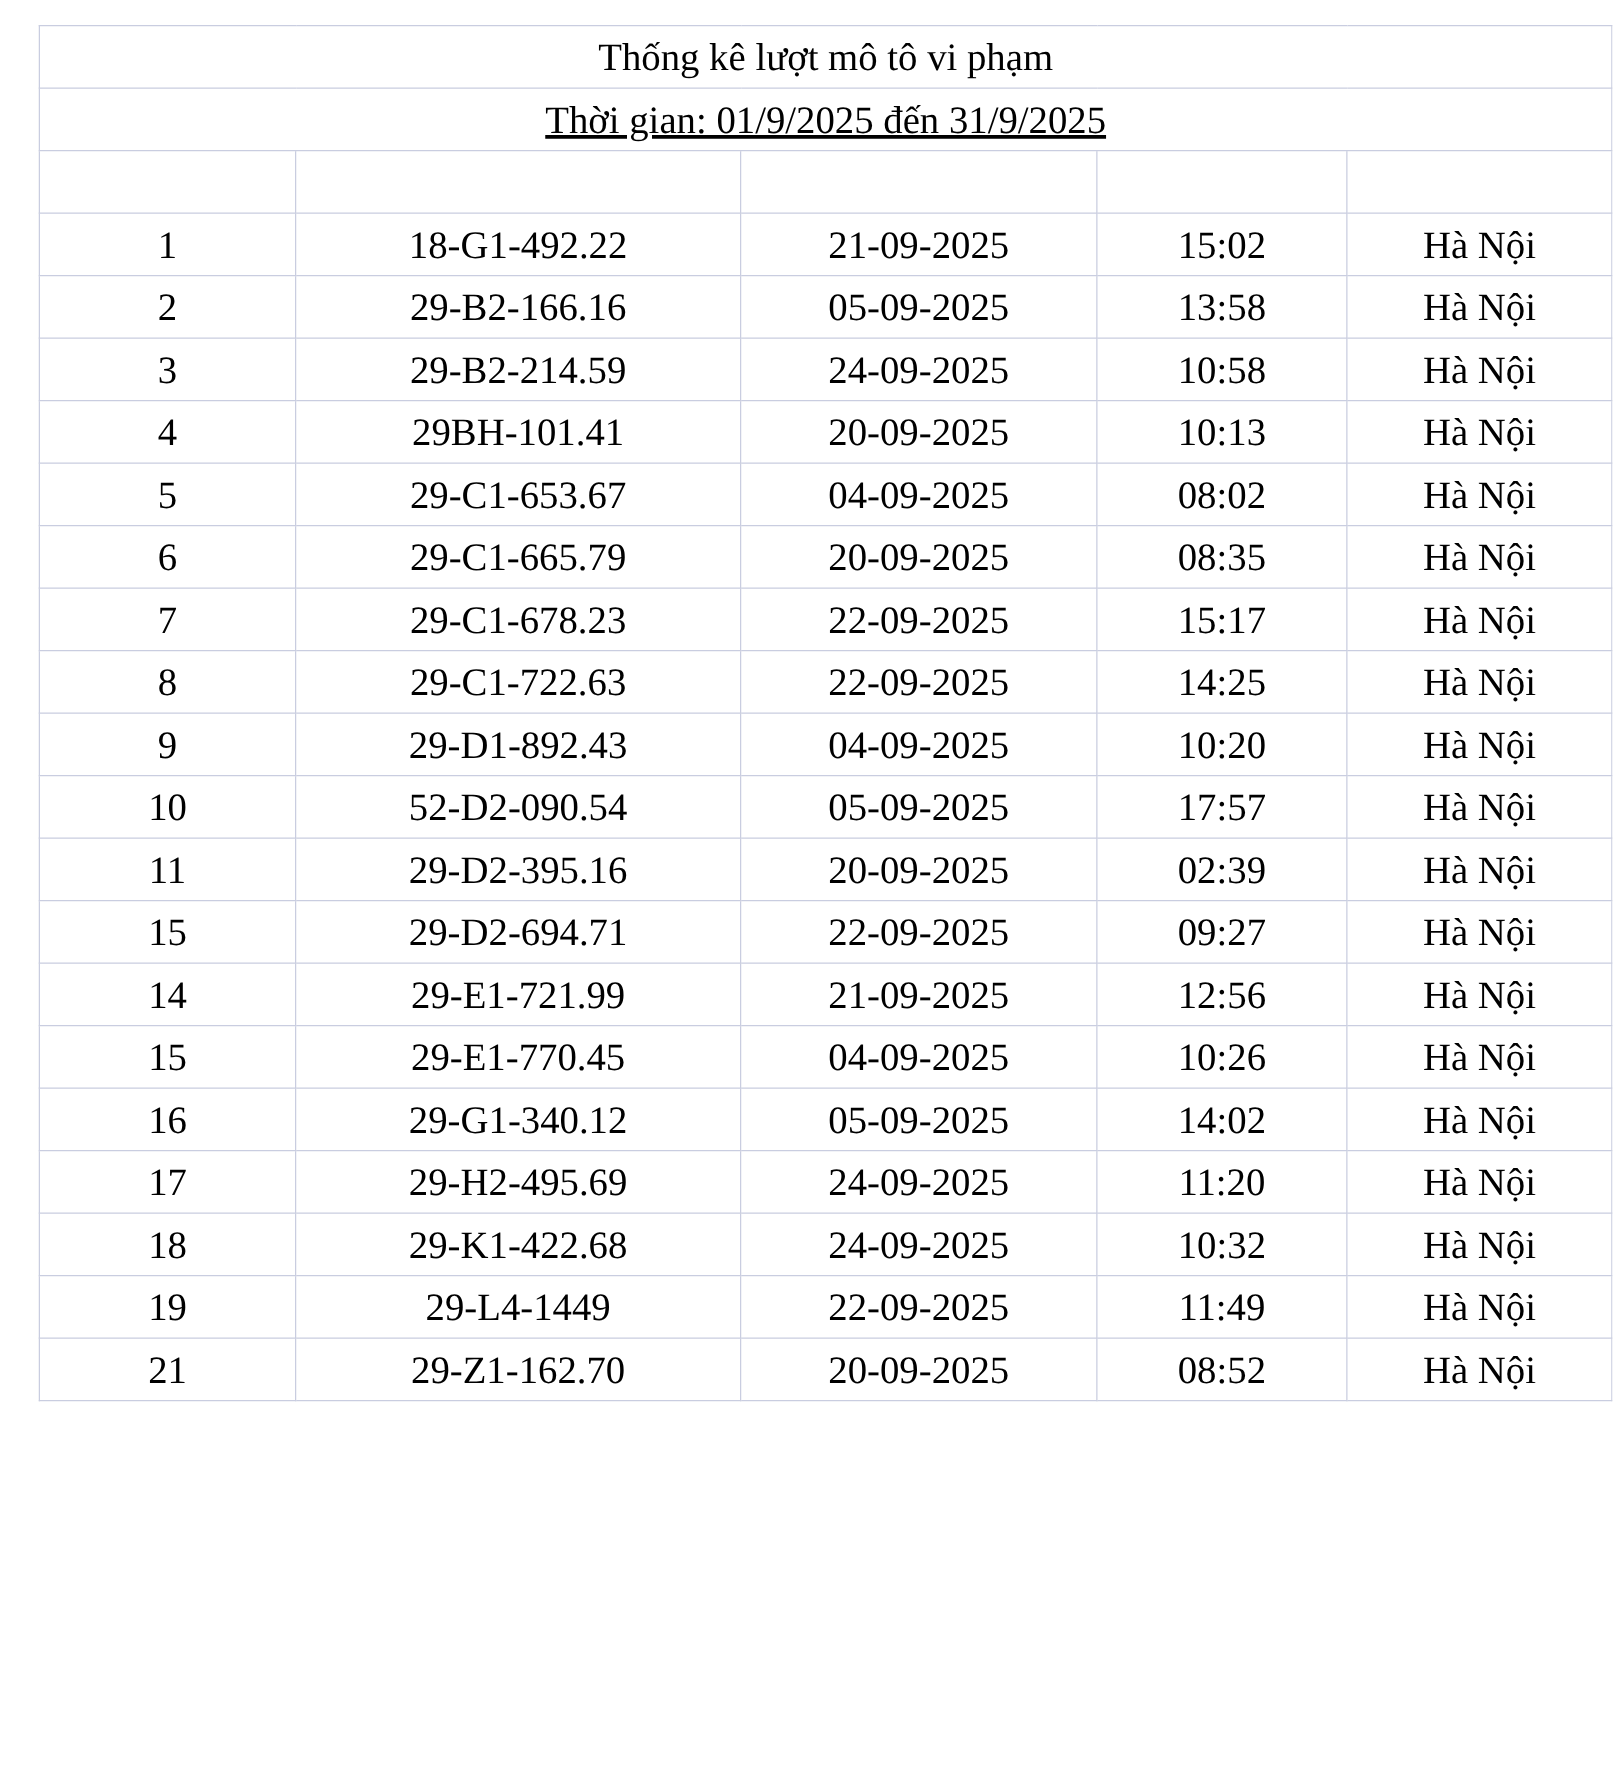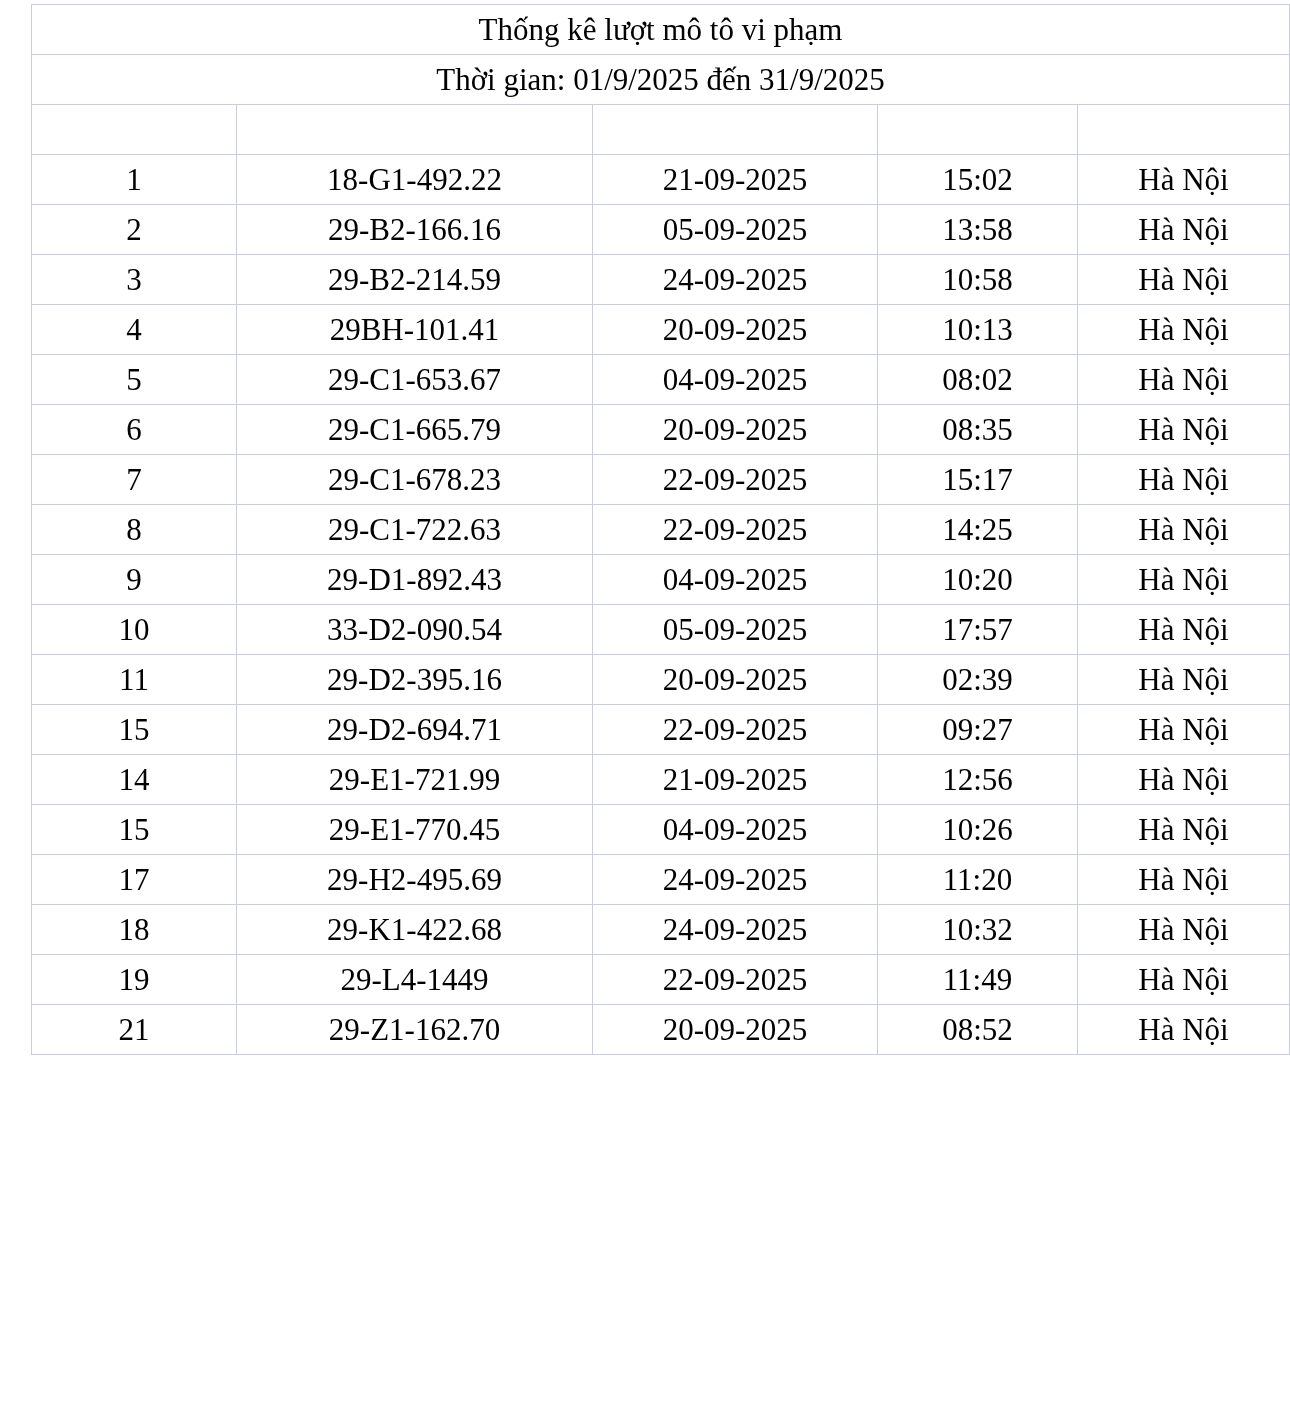--- a/index.html
+++ b/index.html
@@ -18,21 +18,21 @@
     width: 1290px;
     height: 1424px;
     position: relative;
     box-sizing: border-box;
   }
   table.grid {
     border-collapse: collapse;
     table-layout: fixed;
     width: 1258px;
     margin-left: 31px;
-    margin-top: 4px;
+    margin-top: 20px;
   }
   table.grid td {
     border: 1px solid #c9cde0;
     padding: 0;
     text-align: center;
     vertical-align: middle;
     font-size: 31px;
     line-height: 1.08;
     height: 50px;
     box-sizing: border-box;
@@ -48,20 +48,21 @@
   
   .title-row td {
     font-size: 33px;
     height: 57px;
     border: 1px solid #c9cde0;
   }
   .subtitle-row td {
     font-size: 33px;
     height: 55px;
     border: 1px solid #c9cde0;
+    text-decoration: underline;
   }
   
   .spacer-row td {
     height: 56px;
     border: 1px solid #c9cde0;
   }
   
   .head-row td {
     border: 2px solid #1a1a1a;
     font-size: 32px;
@@ -159,21 +160,21 @@
       </tr>
       <tr class="data-row">
         <td>9</td>
         <td>29-D1-892.43</td>
         <td>04-09-2025</td>
         <td>10:20</td>
         <td>Hà Nội</td>
       </tr>
       <tr class="data-row">
         <td>10</td>
-        <td>33-D2-090.54</td>
+        <td>52-D2-090.54</td>
         <td>05-09-2025</td>
         <td>17:57</td>
         <td>Hà Nội</td>
       </tr>
       <tr class="data-row">
         <td>11</td>
         <td>29-D2-395.16</td>
         <td>20-09-2025</td>
         <td>02:39</td>
         <td>Hà Nội</td>
@@ -193,20 +194,27 @@
         <td>Hà Nội</td>
       </tr>
       <tr class="data-row">
         <td>15</td>
         <td>29-E1-770.45</td>
         <td>04-09-2025</td>
         <td>10:26</td>
         <td>Hà Nội</td>
       </tr>
       <tr class="data-row">
+        <td>16</td>
+        <td>29-G1-340.12</td>
+        <td>05-09-2025</td>
+        <td>14:02</td>
+        <td>Hà Nội</td>
+      </tr>
+      <tr class="data-row">
         <td>17</td>
         <td>29-H2-495.69</td>
         <td>24-09-2025</td>
         <td>11:20</td>
         <td>Hà Nội</td>
       </tr>
       <tr class="data-row">
         <td>18</td>
         <td>29-K1-422.68</td>
         <td>24-09-2025</td>

